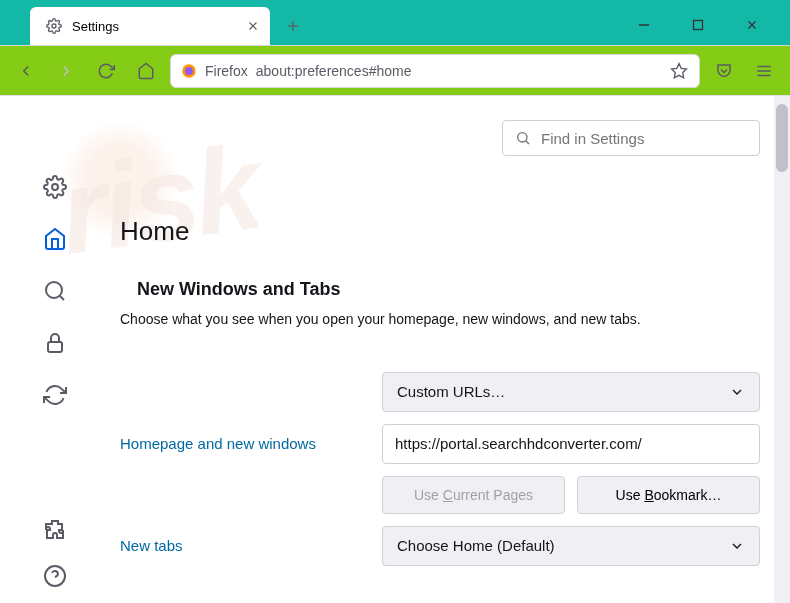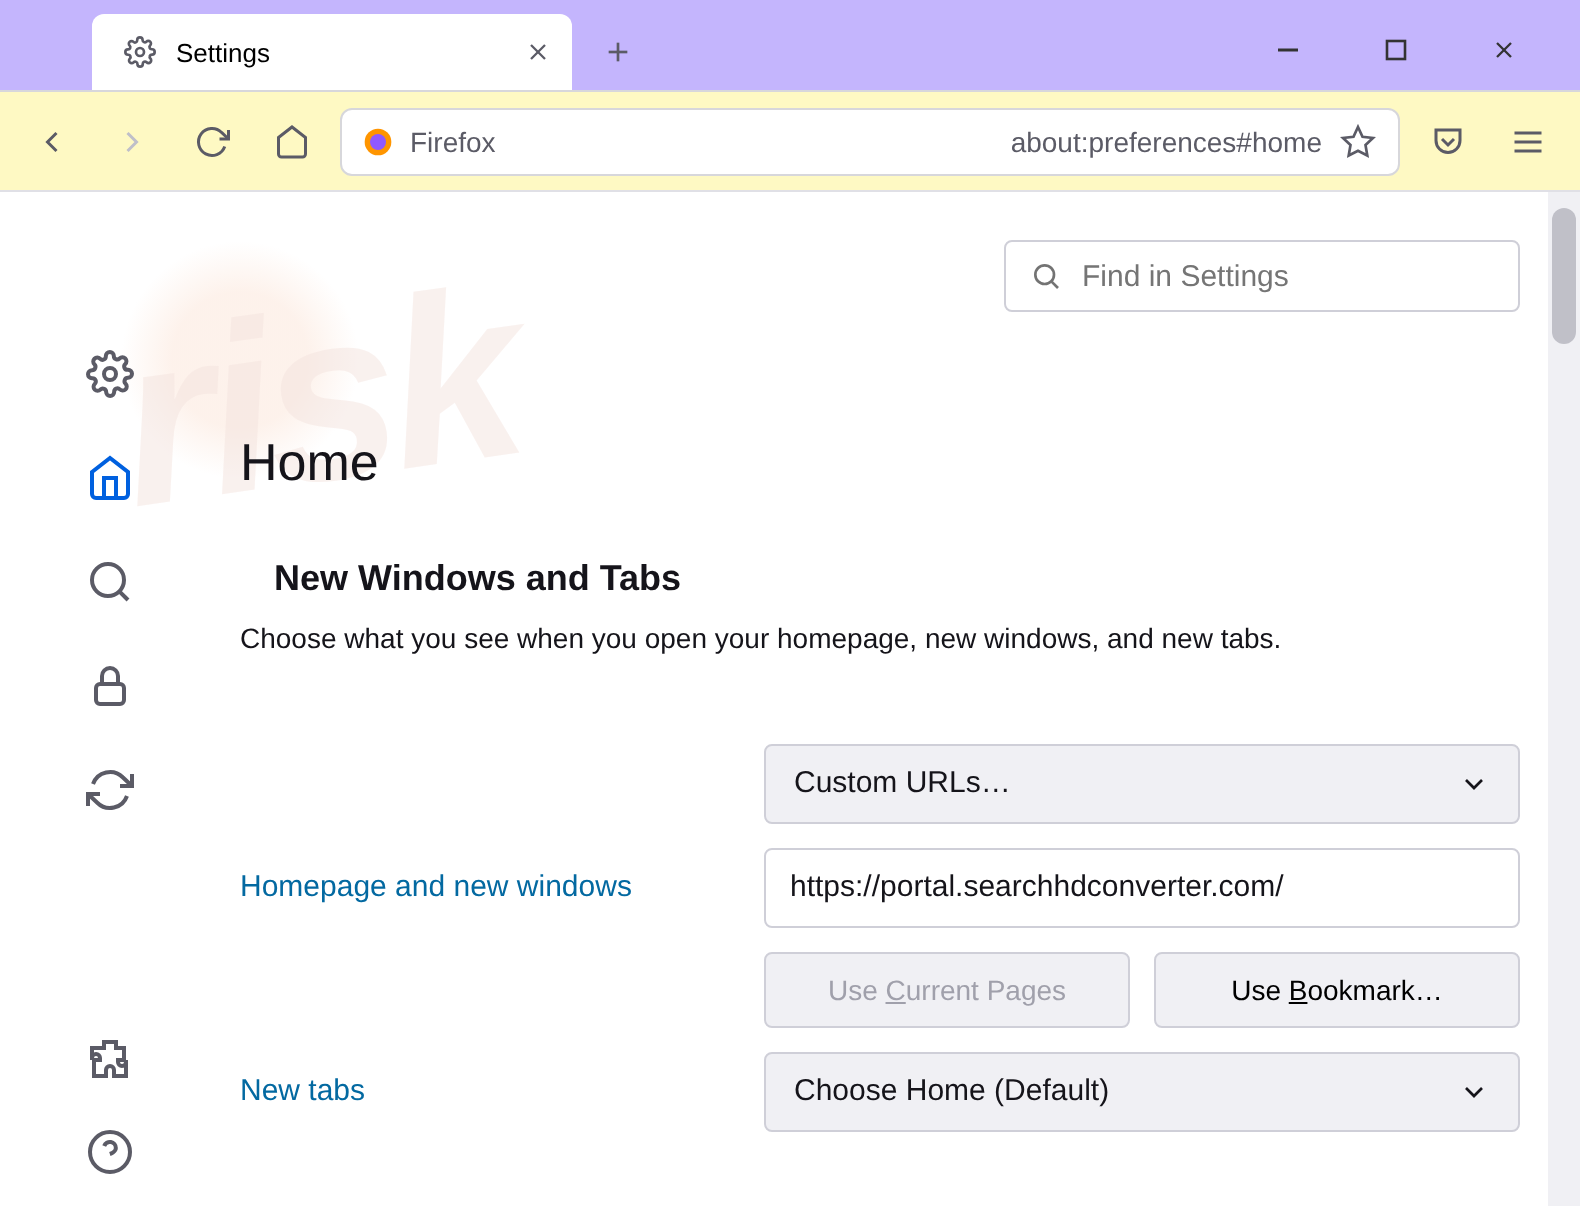--- a/index.html
+++ b/index.html
@@ -1,28 +1,28 @@
 <!DOCTYPE html>
 <html><head>
   <meta charset="utf-8">
   <style>
     * { margin: 0; padding: 0; box-sizing: border-box; font-family: "Segoe UI", Arial, sans-serif; }
     body { width: 790px; height: 603px; background: #fff; position: relative; overflow: hidden; }
 
     
-    .title-bar { height: 46px; display: flex; align-items: flex-end; padding: 0 6px 0 46px; background: #c4b5fd; border-bottom: 1px solid #d7d7db; }
+    .title-bar { height: 46px; display: flex; align-items: flex-end; padding: 0 6px 0 30px; background: #14b8a6; border-bottom: 1px solid #d7d7db; }
     .tab { display: flex; align-items: center; gap: 10px; height: 38px; padding: 0 10px 0 16px; background: #fff; border-radius: 6px 6px 0 0; min-width: 240px; font-size: 13px; }
     .tab .gear { width: 16px; height: 16px; color: #5b5b66; }
     .tab .close { margin-left: auto; width: 14px; height: 14px; color: #5b5b66; cursor: pointer; }
     .newtab-btn { width: 30px; height: 30px; display: flex; align-items: center; justify-content: center; margin-left: 8px; margin-bottom: 4px; color: #5b5b66; cursor: pointer; border-radius: 4px; }
     .window-controls { margin-left: auto; display: flex; gap: 26px; padding-right: 18px; padding-bottom: 6px; }
     .win-ctl { width: 28px; height: 28px; display: flex; align-items: center; justify-content: center; color: #333; cursor: pointer; }
 
     
-    .nav-bar { height: 50px; display: flex; align-items: center; gap: 8px; padding: 0 10px; border-bottom: 1px solid #e0e0e6; background: #fef9c3; text-align: right; }
+    .nav-bar { height: 50px; display: flex; align-items: center; gap: 8px; padding: 0 10px; border-bottom: 1px solid #e0e0e6; background: #84cc16; }
     .nav-btn { width: 32px; height: 32px; display: flex; align-items: center; justify-content: center; border-radius: 4px; cursor: pointer; color: #5b5b66; }
     .nav-btn.disabled { color: #bfbfc9; }
     .url-bar { flex: 1; display: flex; align-items: center; height: 34px; background: #fff; border: 1px solid #d7d7db; border-radius: 6px; padding: 0 10px; gap: 8px; font-size: 14px; }
     .ff-icon { width: 16px; height: 16px; }
     .url-brand { color: #5b5b66; font-size: 14px; }
     .url-text { color: #5b5b66; font-size: 14px; flex: 1; }
     .star-btn { color: #5b5b66; width: 20px; height: 20px; cursor: pointer; display:flex; align-items:center; justify-content:center;}
 
     
     .content-wrap { display: flex; height: calc(100% - 96px); position: relative; }

